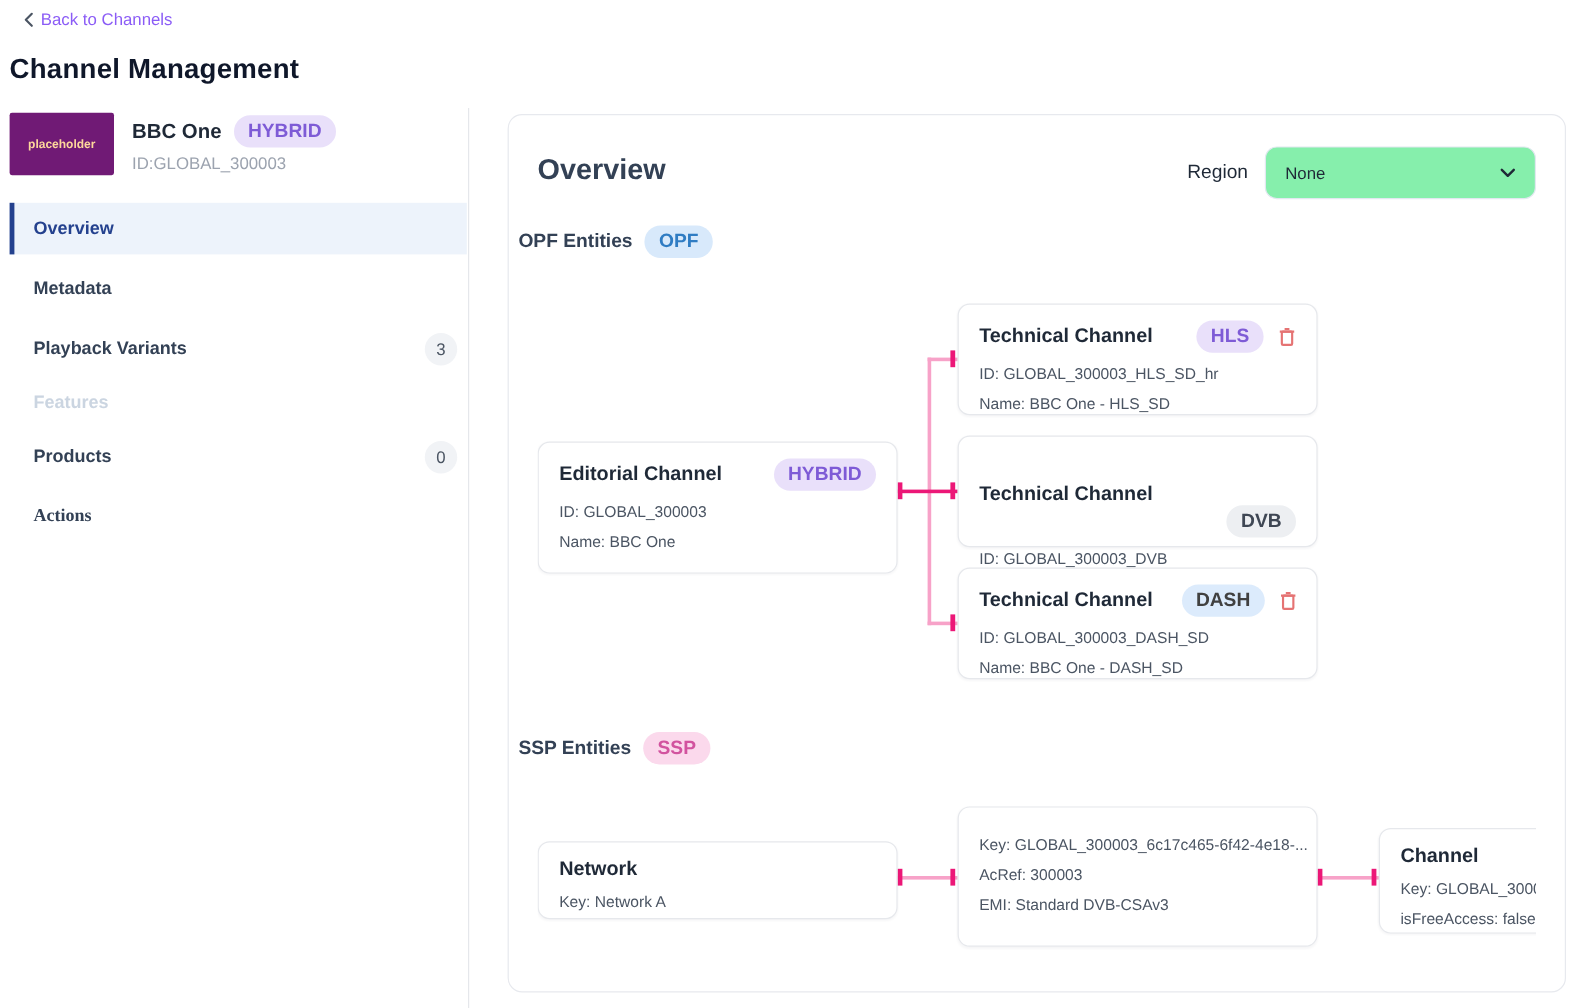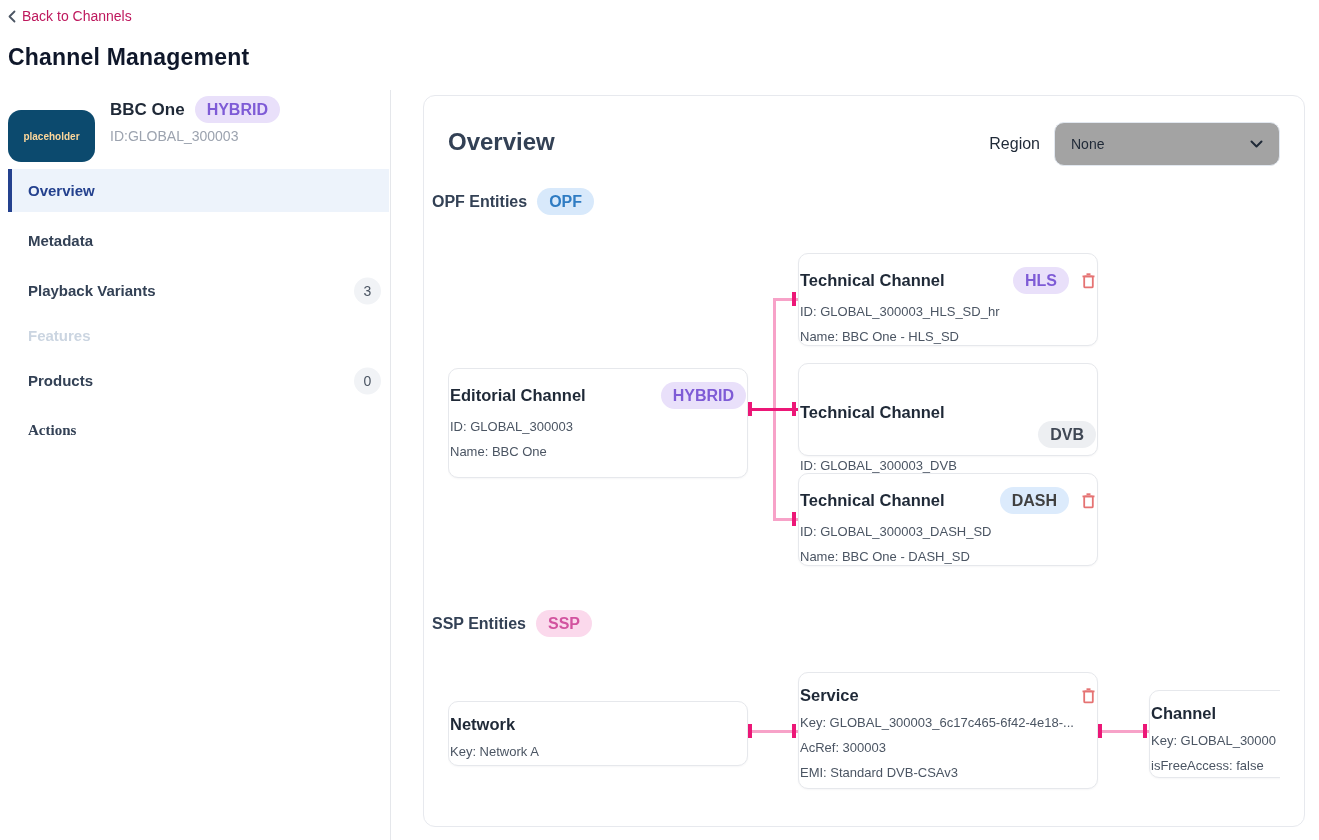--- a/index.html
+++ b/index.html
@@ -1,30 +1,30 @@
 <!DOCTYPE html>
 <html><head>
 <meta charset="utf-8">
 <style>
   * { margin:0; padding:0; box-sizing:border-box; }
   html,body { width:1319px; height:840px; background:#ffffff;
     font-family:"Liberation Sans", sans-serif; color:#1f2937; overflow:hidden; }
 
   
-  .back-link { position:absolute; left:8px; top:8px; display:flex; align-items:center;
-    gap:6px; font-size:14px; color:#be185d; cursor:pointer; }
+  .back-link { position:absolute; left:20px; top:8px; display:flex; align-items:center;
+    gap:6px; font-size:14px; color:#8b5cf6; cursor:pointer; }
   .page-title { position:absolute; left:8px; top:44px; font-size:23px; font-weight:800;
     color:#0f172a; letter-spacing:.2px; }
 
   
   .sidebar { position:absolute; left:0; top:90px; width:391px; bottom:0;
     border-right:1px solid #e5e7eb; }
   .logo { position:absolute; left:8px; top:4px; width:87px; height:52px;
-    background:#0c4a6e; border-radius:13px; display:flex; align-items:center;
-    justify-content:center;margin-top:16px; }
+    background:#701a75; border-radius:2px; display:flex; align-items:center;
+    justify-content:center; }
   .logo span { font-size:10px; font-weight:700; color:#fdd79b; }
   .chan-name-row { position:absolute; left:110px; top:6px; display:flex;
     align-items:center; gap:10px; }
   .chan-name { font-size:17px; font-weight:700; color:#1f2937; }
   .chan-id { position:absolute; left:110px; top:38px; font-size:14px; color:#9ca3af; }
 
   .badge { display:inline-block; border-radius:999px; padding:4px 12px;
     font-size:16px; font-weight:600; line-height:1.2; white-space:nowrap; }
   .badge.hybrid { background:#e9e0fa; color:#7e5bd6; }
   .badge.hls    { background:#e9e0fa; color:#7e5bd6; }
@@ -47,33 +47,33 @@
     font-size:14px; font-weight:400; display:flex; align-items:center; justify-content:center; }
 
   
   .panel { position:absolute; left:423px; top:95px; width:882px; height:732px;
     background:#ffffff; border:1px solid #e7e9ee; border-radius:12px; }
   .panel-heading { position:absolute; left:24px; top:32px; font-size:24px;
     font-weight:700; color:#334155; }
   .region-row { position:absolute; right:24px; top:26px; display:flex;
     align-items:center; gap:14px; }
   .region-label { font-size:16px; color:#1f2937; }
-  .select { width:226px; height:44px; background:#a3a3a3; border:1px solid #e2e8f0;
+  .select { width:226px; height:44px; background:#86efac; border:1px solid #e2e8f0;
     border-radius:10px; display:flex; align-items:center; padding:0 16px;
     font-size:14px; color:#1f2937; cursor:pointer; justify-content:space-between; }
 
   .section-label { position:absolute; left:8px; display:flex; align-items:center;
     gap:10px; font-size:16px; font-weight:700; color:#334155; }
   .section-opf { top:92px; }
   .section-ssp { top:514px; }
 
   .diagram { position:absolute; left:24px; right:24px; top:0; bottom:0; overflow:hidden; }
 
   .card { position:absolute; background:#fff; border:1px solid #e6e8ec;
-    border-radius:10px; padding:13px 1px; box-shadow:0 1px 2px rgba(16,24,40,.04); }
+    border-radius:10px; padding:13px 17px; box-shadow:0 1px 2px rgba(16,24,40,.04); }
   .card-head { display:flex; align-items:center; gap:12px; }
   .card-title { font-size:16.5px; font-weight:600; color:#1f2937; flex:0 0 auto; }
   .card-head .spacer { flex:1; }
   .card-line { font-size:13px; color:#4b5563; margin-top:10px; white-space:nowrap; }
   .trash-btn { background:none; border:none; cursor:pointer; padding:0; line-height:0; }
 
   
   .card-editorial { left:0;   top:272px; width:300px; height:110px; }
   .card-hls       { left:350px; top:157px; width:300px; height:93px; }
   .card-dvb       { left:350px; top:267px; width:300px; height:93px; }
@@ -228,31 +228,20 @@
     </div>
 
     <div class="card card-network">
       <div class="card-head">
         <span class="card-title">Network</span>
       </div>
       <div class="card-line">Key: Network A</div>
     </div>
 
     <div class="card card-service">
-      <div class="card-head">
-        <span class="card-title">Service</span>
-        <span class="spacer"></span>
-        <button class="trash-btn">
-          <svg width="15" height="17" viewBox="0 0 15 17">
-              <path d="M5.5 2.2 h4" stroke="#e57373" stroke-width="1.8" fill="none"></path>
-              <path d="M1.5 4.4 h12" stroke="#e57373" stroke-width="1.8" fill="none"></path>
-              <rect x="3.2" y="4.4" width="8.6" height="11" rx="1" fill="none" stroke="#e57373" stroke-width="1.8"></rect>
-            </svg>
-        </button>
-      </div>
       <div class="card-line">Key: GLOBAL_300003_6c17c465-6f42-4e18-...</div>
       <div class="card-line">AcRef: 300003</div>
       <div class="card-line">EMI: Standard DVB-CSAv3</div>
     </div>
 
     <div class="card card-channel">
       <div class="card-head">
         <span class="card-title">Channel</span>
       </div>
       <div class="card-line">Key: GLOBAL_30000</div>

